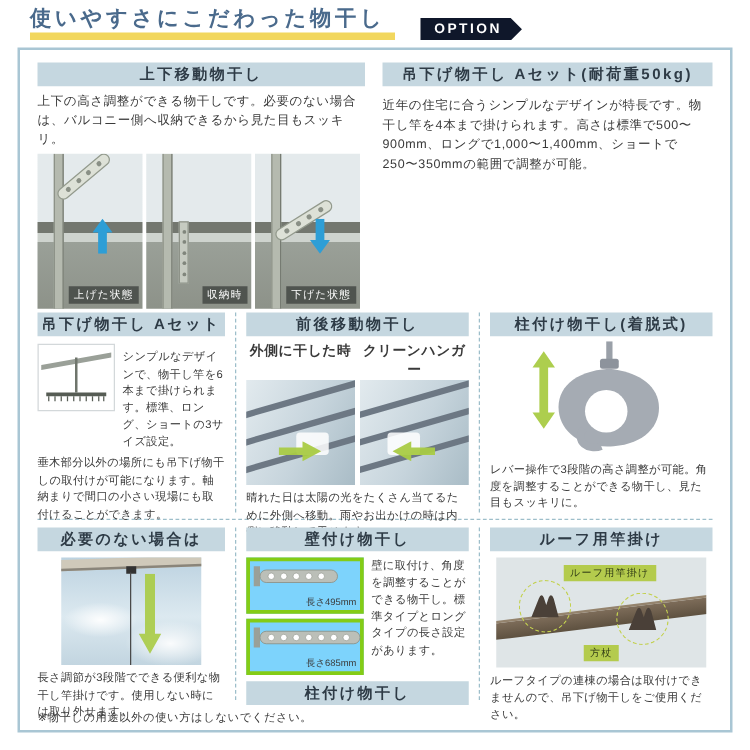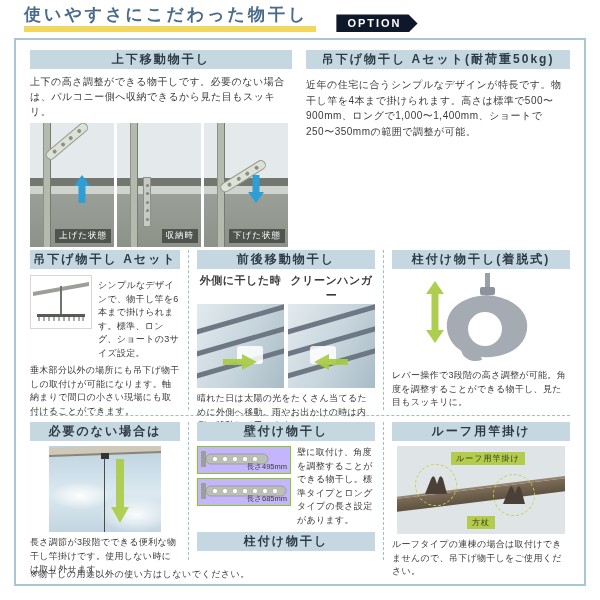--- a/index.html
+++ b/index.html
@@ -104,21 +104,21 @@
   }
   .clean-beam { position:absolute; top:0; left:-4px; width:110%; height:9px; background:#cfc9ba;
                 border-bottom:2px solid #8a857a; transform:rotate(-2deg); }
   .clean-joint { position:absolute; top:7px; left:52px; width:8px; height:6px; background:#333; }
   .clean-line { position:absolute; top:12px; left:55px; width:1px; height:74px; background:#4a4a4a; }
   .clean-arrow { position:absolute; top:13px; left:62px; }
 
   
   .wall-wrap { display:flex; gap:6px; margin-top:5px; }
   .wall-figs { width:94px; display:flex; flex-direction:column; gap:4px; flex:none; }
-  .wall-box { position:relative; width:94px; height:28px; background:#c4b5fd; border:1px solid #84cc16; }
+  .wall-box { position:relative; width:94px; height:45px; background:#7dd3fc; border:3px solid #84cc16; }
   .wall-box .wlabel { position:absolute; right:3px; bottom:1px; font-size:7.5px; color:#3a3a3a; }
   .wall-wrap p { flex:1; margin-top:0; }
 
   
   .roof-fig { position:relative; width:168px; height:88px; background:#dfe5e7; margin:5px auto 0; overflow:hidden; }
   .roof-beam { position:absolute; top:40px; left:-12px; width:200px; height:15px;
                background:linear-gradient(180deg,#7d6c59 0%,#5e5140 100%);
                border-top:2px solid #94836d; transform:rotate(-7deg); }
   .roof-hook { position:absolute; }
   .roof-circle { position:absolute; width:42px; height:42px; border:1.5px dashed #c3d14f; border-radius:50%; }

